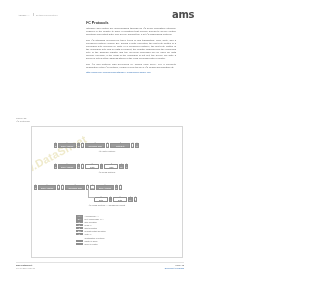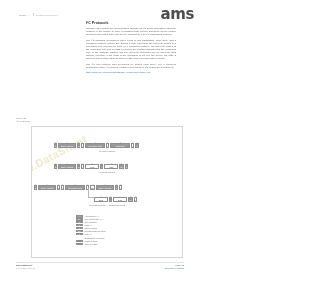--- a/index.html
+++ b/index.html
@@ -11,21 +11,21 @@
   }
   .page{position:absolute;inset:0;}
 
   
   .hdr{position:absolute;top:13px;left:18px;display:flex;align-items:center;gap:3px;}
   .hdr .doc{font-size:2.3px;color:#8e8e8e;letter-spacing:.05px;}
   .hdr .sep{width:.4px;height:3px;background:#cfcfcf;}
   .hdr .sect{font-size:2.3px;color:#a8a8a8;letter-spacing:.05px;}
 
   .logo{position:absolute;top:9px;right:6px;
-    font-size:15px;line-height:11.5px;font-weight:700;
+    font-size:10px;line-height:11.5px;font-weight:700;
     color:#4c4c4c;letter-spacing:-0.4px;font-family:"DejaVu Sans",sans-serif;}
 
   
   .col{position:absolute;left:86px;top:21px;width:90px;}
   h1{font-size:3.6px;line-height:4px;margin:0 0 2.4px 0;color:#2b2b2b;font-weight:700;letter-spacing:.02px;}
   .p{font-size:2.45px;line-height:3.05px;margin:0 0 2.4px 0;color:#5a5a5a;text-align:justify;letter-spacing:.01px;}
   .lnk{color:#2e6db4;}
 
   
   .figlabel{position:absolute;left:16px;top:117px;width:60px;}

